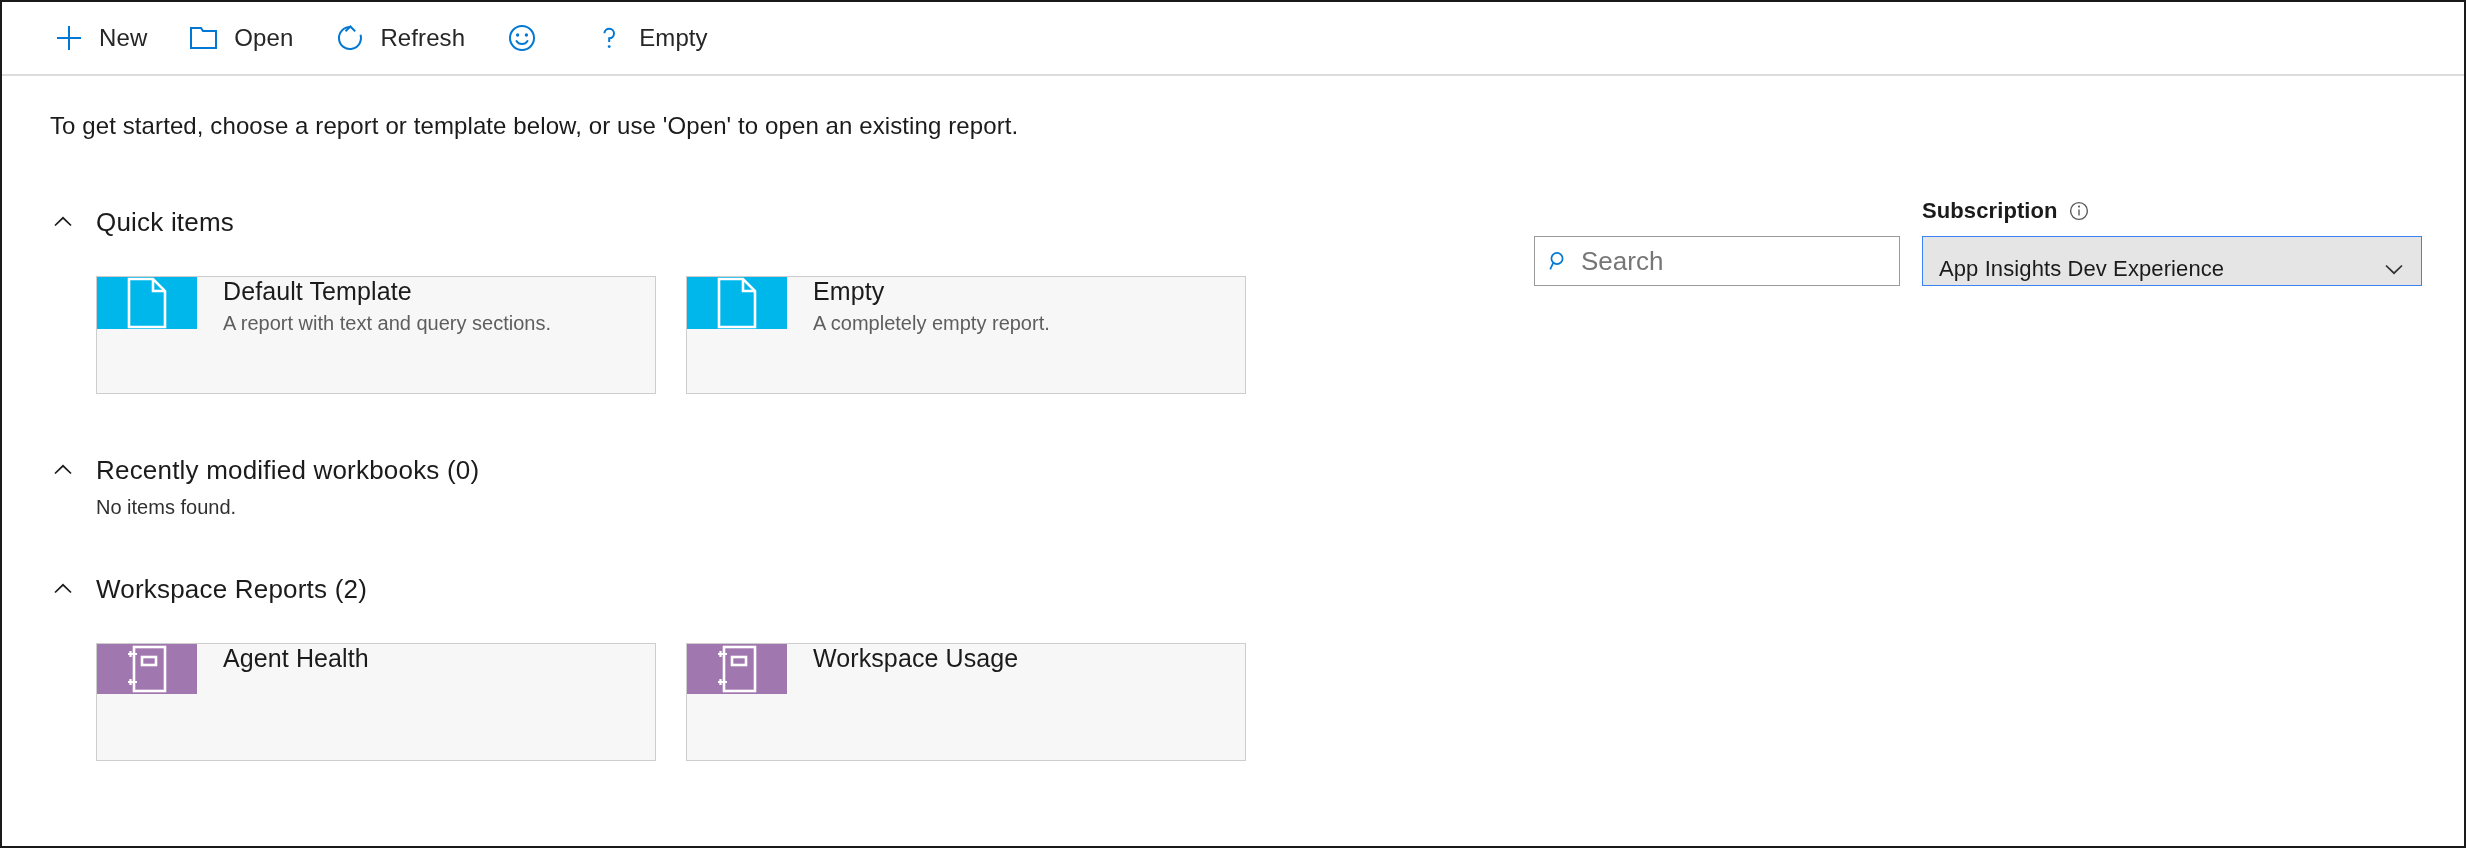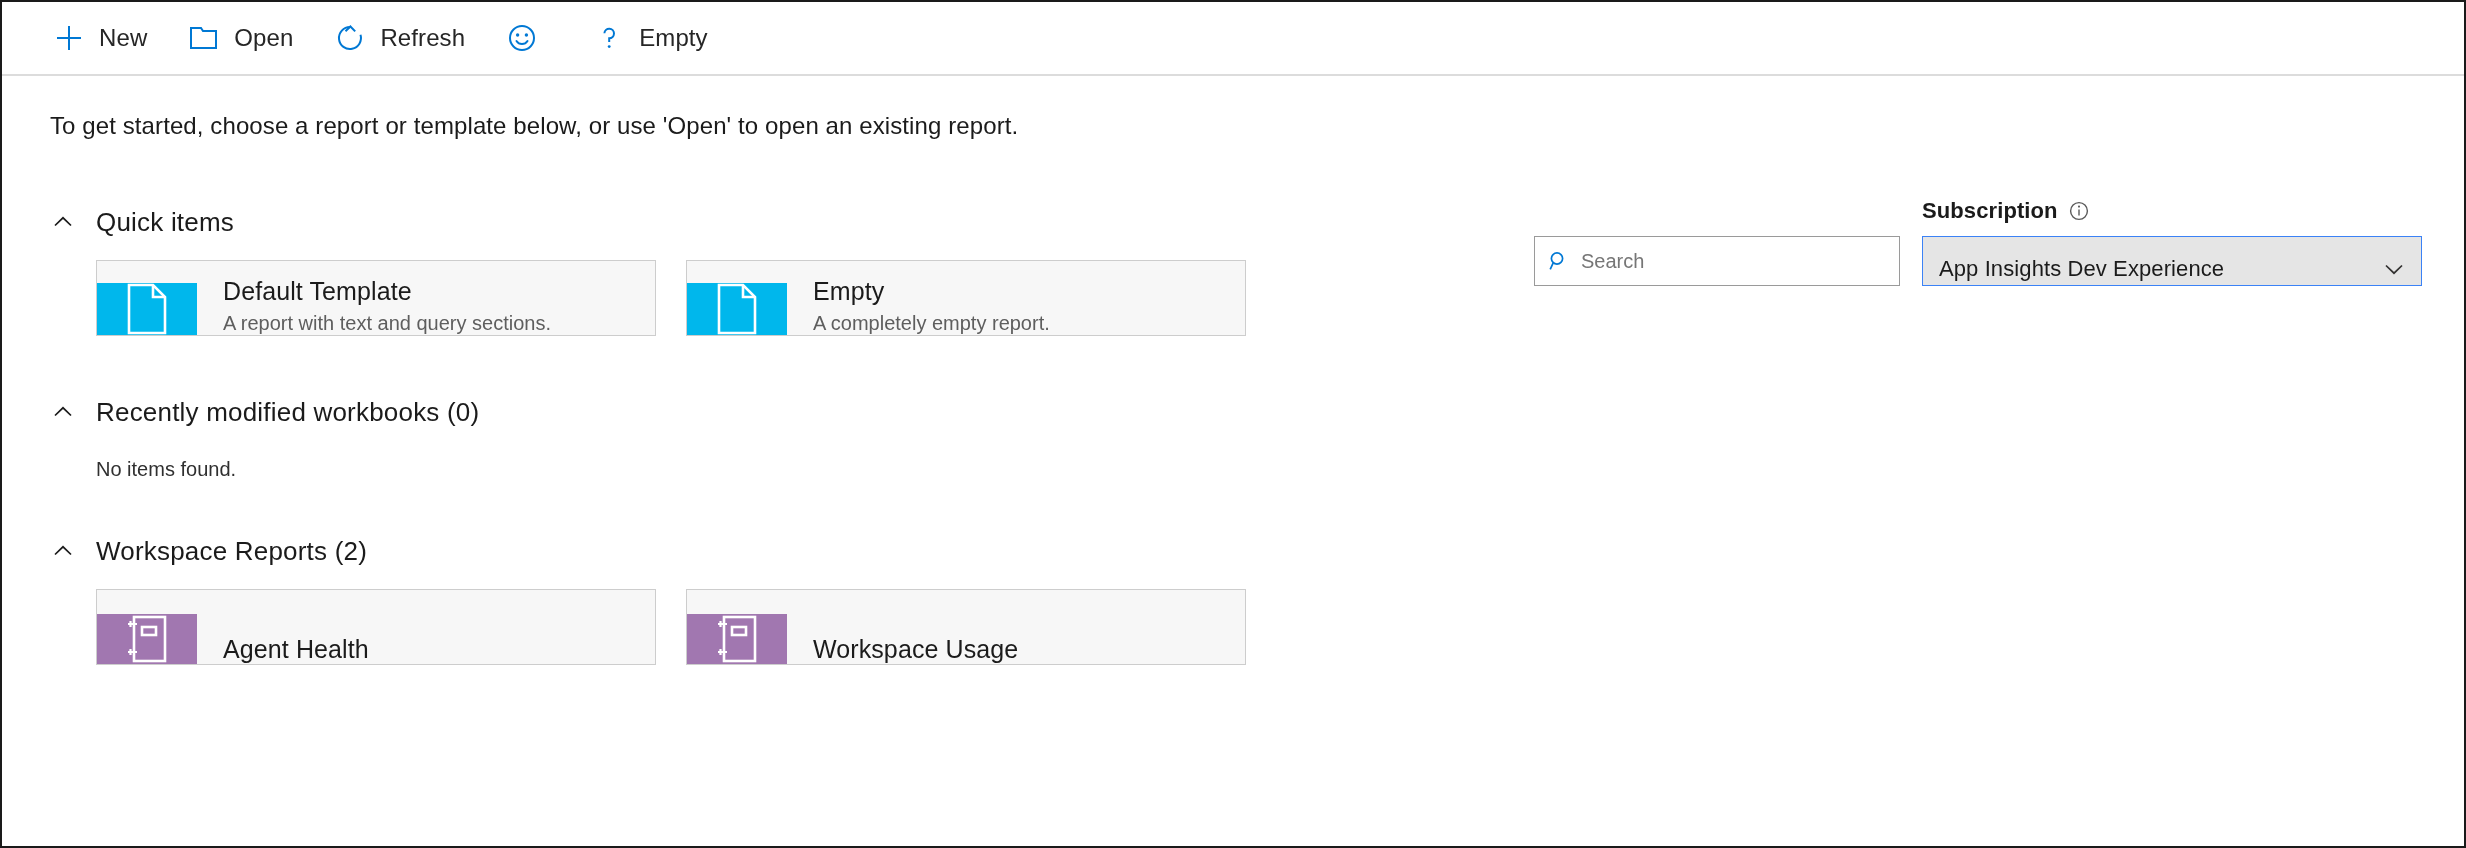--- a/index.html
+++ b/index.html
@@ -130,21 +130,21 @@
     align-items: center;
     justify-content: center;
     flex: 0 0 auto;
   }
   .search-icon svg { display: block; }
   .search-box input {
     border: 0;
     outline: 0;
     flex: 1 1 auto;
     font-family: "Liberation Sans", sans-serif;
-    font-size: 20px;
+    font-size: 26px;
     color: #1b1b1b;
     background: transparent;
   }
   .search-box input::placeholder { color: #767676; }
 
   .select-box {
     width: 500px;
     height: 50px;
     border: 1px solid #3b82f6;
     background: #e5e5e5;
@@ -197,38 +197,39 @@
   .section-title {
     font-size: 26px;
     color: #1b1b1b;
     letter-spacing: .2px;
   }
 
   .empty-note {
     font-size: 20px;
     color: #303030;
     margin-left: 46px;
-    margin-top: 26px;
+    margin-top: 6px;
   }
 
   .card-row {
     display: flex;
     gap: 30px;
     margin-left: 46px;
     margin-top: 18px;
   }
 
   .card {
     width: 560px;
-    height: 76px;
-    display: flex;
-    align-items: flex-end;
+    height: 118px;
+    display: flex;
+    align-items: flex-start;
     border: 1px solid #cdcdcd;
     background: #f7f7f7;
     cursor: pointer;
+    margin-top: 16px;
   }
 
   .card-icon {
     width: 100px;
     flex: 0 0 100px;
     display: flex;
     align-items: center;
     justify-content: center;
     color: #ffffff;
   }

